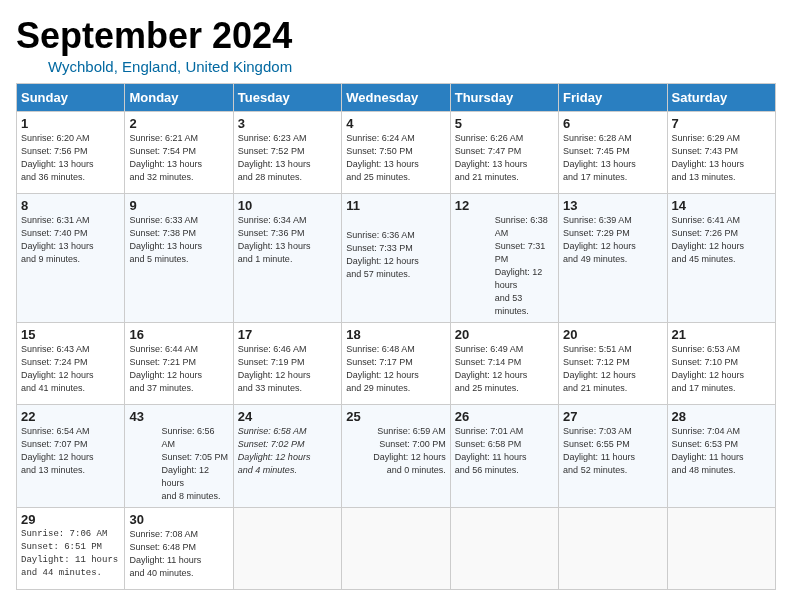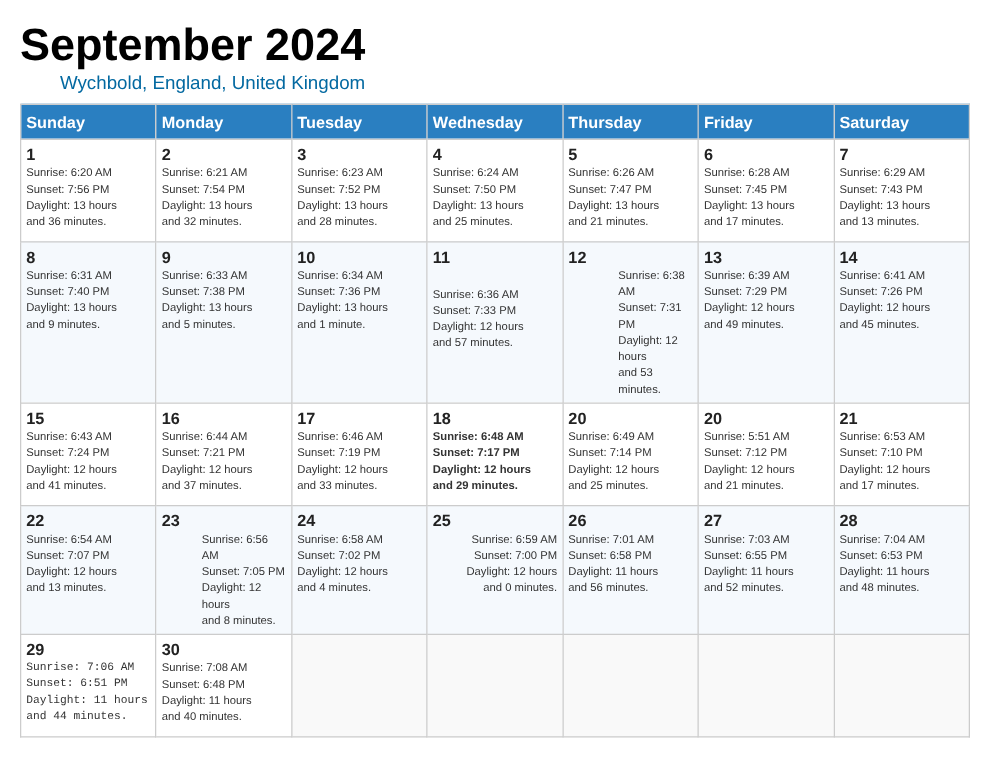--- a/index.html
+++ b/index.html
@@ -239,21 +239,21 @@
         </td>
         <td>
           <span class="day-number">17</span>
           <div class="day-info" style="white-space: pre-line;">Sunrise: 6:46 AM
 Sunset: 7:19 PM
 Daylight: 12 hours
 and 33 minutes.</div>
         </td>
         <td>
           <span class="day-number">18</span>
-          <div class="day-info" style="white-space: pre-line; font-weight: bold;">Sunrise: 6:48 AM
+          <div class="day-info" style="white-space: pre-line;">Sunrise: 6:48 AM
 Sunset: 7:17 PM
 Daylight: 12 hours
 and 29 minutes.</div>
         </td>
         <td>
           <span class="day-number">20</span>
           <div class="day-info" style="white-space: pre-line;">Sunrise: 6:49 AM
 Sunset: 7:14 PM
 Daylight: 12 hours
 and 25 minutes.</div>
@@ -275,29 +275,29 @@
       </tr>
       <tr>
         <td>
           <span class="day-number">22</span>
           <div class="day-info" style="white-space: pre-line;">Sunrise: 6:54 AM
 Sunset: 7:07 PM
 Daylight: 12 hours
 and 13 minutes.</div>
         </td>
         <td>
-          <span class="day-number">23</span>
+          <span class="day-number">43</span>
           <div class="day-info" style="white-space: pre-line; margin-left: 32px;">Sunrise: 6:56 AM
 Sunset: 7:05 PM
 Daylight: 12 hours
 and 8 minutes.</div>
         </td>
         <td>
           <span class="day-number">24</span>
-          <div class="day-info" style="white-space: pre-line;">Sunrise: 6:58 AM
+          <div class="day-info" style="white-space: pre-line; font-style: italic;">Sunrise: 6:58 AM
 Sunset: 7:02 PM
 Daylight: 12 hours
 and 4 minutes.</div>
         </td>
         <td>
           <span class="day-number">25</span>
           <div class="day-info" style="white-space: pre-line; text-align: right;">Sunrise: 6:59 AM
 Sunset: 7:00 PM
 Daylight: 12 hours
 and 0 minutes.</div>

